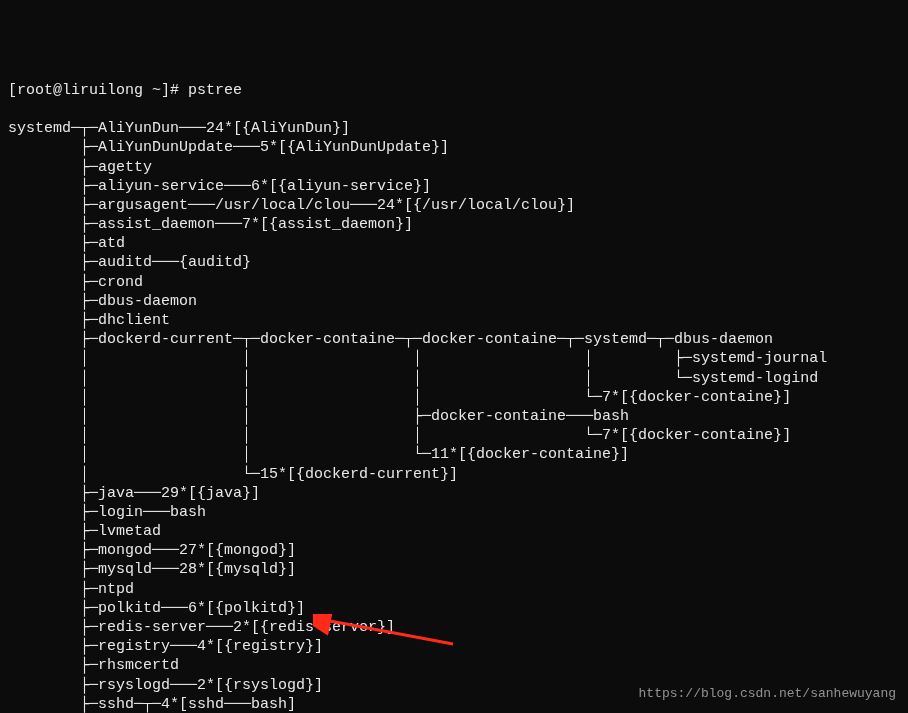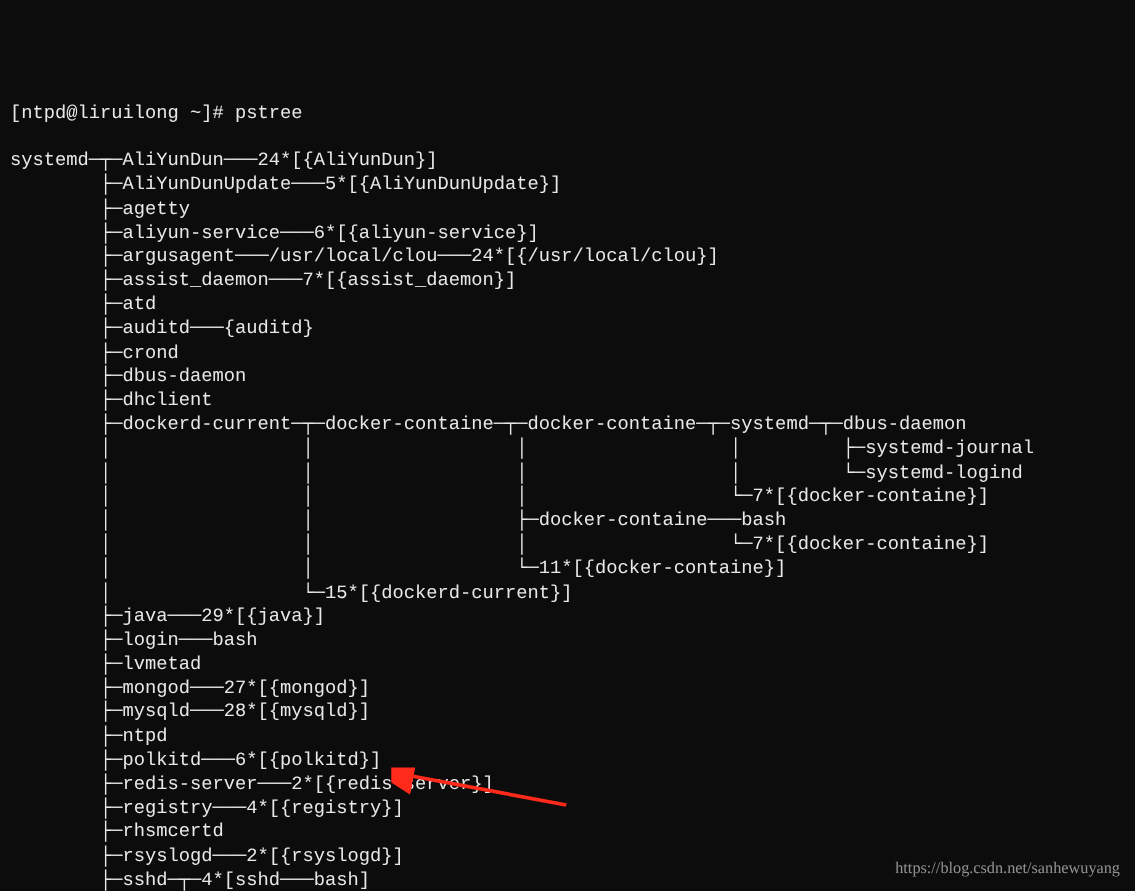--- a/index.html
+++ b/index.html
@@ -22,39 +22,39 @@
     }
     .line {
       white-space: pre;
       font-family: inherit;
     }
     .watermark {
       position: absolute;
       bottom: 10px;
       right: 12px;
       color: #a0a0a0;
-      font-family: Liberation Serif, serif;
+      font-family: Liberation Mono, monospace;
       font-size: 13px;
       opacity: 0.9;
     }
     .arrow-svg {
       position: absolute;
       left: 313px;
       top: 614px;
       width: 150px;
       height: 40px;
       pointer-events: none;
     }
   </style>
 </head>
 <body>
 
 
 
-<div class="line">[ntpd@liruilong ~]# pstree</div>
+<div class="line">[root@liruilong ~]# pstree</div>
 <div id="tree-output"><div class="line">systemd─┬─AliYunDun───24*[{AliYunDun}]</div><div class="line">        ├─AliYunDunUpdate───5*[{AliYunDunUpdate}]</div><div class="line">        ├─agetty</div><div class="line">        ├─aliyun-service───6*[{aliyun-service}]</div><div class="line">        ├─argusagent───/usr/local/clou───24*[{/usr/local/clou}]</div><div class="line">        ├─assist_daemon───7*[{assist_daemon}]</div><div class="line">        ├─atd</div><div class="line">        ├─auditd───{auditd}</div><div class="line">        ├─crond</div><div class="line">        ├─dbus-daemon</div><div class="line">        ├─dhclient</div><div class="line">        ├─dockerd-current─┬─docker-containe─┬─docker-containe─┬─systemd─┬─dbus-daemon</div><div class="line">        │                 │                  │                  │         ├─systemd-journal</div><div class="line">        │                 │                  │                  │         └─systemd-logind</div><div class="line">        │                 │                  │                  └─7*[{docker-containe}]</div><div class="line">        │                 │                  ├─docker-containe───bash</div><div class="line">        │                 │                  │                  └─7*[{docker-containe}]</div><div class="line">        │                 │                  └─11*[{docker-containe}]</div><div class="line">        │                 └─15*[{dockerd-current}]</div><div class="line">        ├─java───29*[{java}]</div><div class="line">        ├─login───bash</div><div class="line">        ├─lvmetad</div><div class="line">        ├─mongod───27*[{mongod}]</div><div class="line">        ├─mysqld───28*[{mysqld}]</div><div class="line">        ├─ntpd</div><div class="line">        ├─polkitd───6*[{polkitd}]</div><div class="line">        ├─redis-server───2*[{redis-server}]</div><div class="line">        ├─registry───4*[{registry}]</div><div class="line">        ├─rhsmcertd</div><div class="line">        ├─rsyslogd───2*[{rsyslogd}]</div><div class="line">        ├─sshd─┬─4*[sshd───bash]</div></div>
 
 <svg class="arrow-svg" viewBox="0 0 150 40">
   <defs>
     <marker id="ah" markerWidth="12" markerHeight="10" refX="2" refY="5" orient="auto">
       <polygon points="0,0 12,5 0,10" fill="#ff2a1a"></polygon>
     </marker>
   </defs>
   <line x1="140" y1="30" x2="12" y2="6" stroke="#ff2a1a" stroke-width="3" marker-end="url(#ah)"></line>
 </svg>

